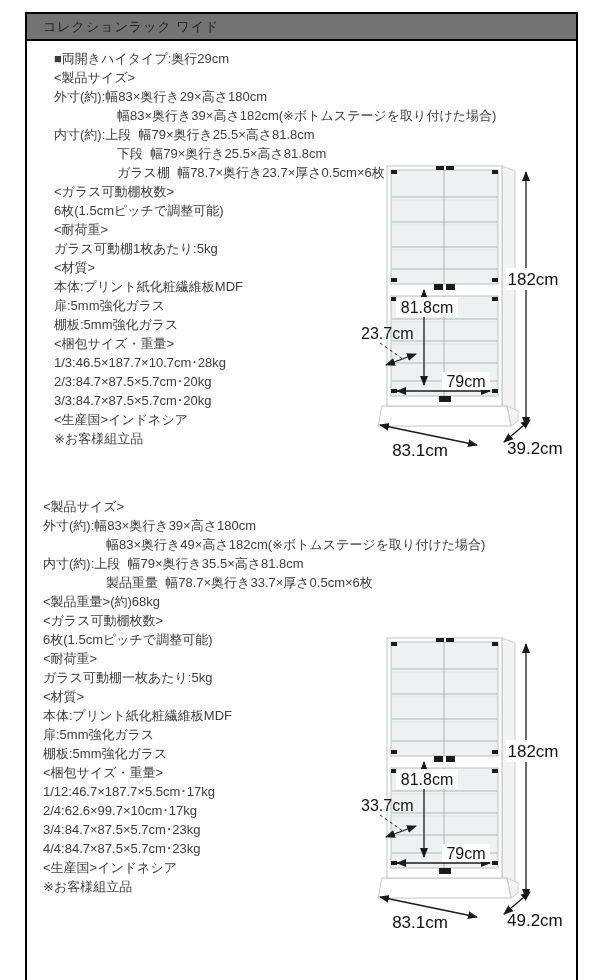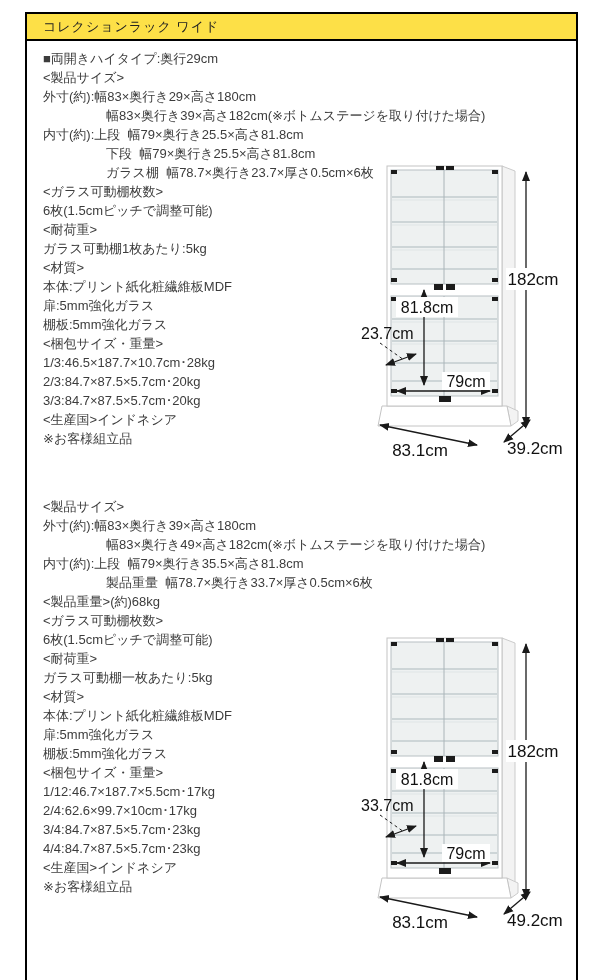--- a/index.html
+++ b/index.html
@@ -5,26 +5,26 @@
   html,body { margin:0; padding:0; }
   body {
     width:600px; height:980px; background:#ffffff; overflow:hidden; position:relative;
     font-family:"Liberation Sans","DejaVu Sans",sans-serif; color:#3c3c3c;
   }
   .frame {
     position:absolute; left:25px; top:12px; width:553px; height:975px;
     border:2px solid #000; border-bottom:none; background:#fff; box-sizing:border-box;
   }
   .titlebar {
-    height:25px; background:#fde047; border-bottom:2px solid #000;
+    height:25px; background:#737373; border-bottom:2px solid #000;
     display:flex; align-items:center; padding-left:16px;
     font-size:13px; color:#222; letter-spacing:1px;
   }
   .section { position:relative; }
-  .sec1 { height:448px; }
+  .sec1 { height:448px;padding-left:11px; }
   .sec2 { height:500px; }
   .text-col { padding:8px 0 0 16px; position:relative; z-index:2; }
   .heading, .line { font-size:13px; line-height:19px; white-space:pre; }
   .ind { padding-left:63px; }
   .fig { position:absolute; left:331px; width:220px; height:300px; z-index:1; }
   .fig1 { top:118px; }
   .fig2 { top:142px; }
   .cab-face { fill:#ffffff; stroke:#c4c4c4; stroke-width:1; }
   .cab-side { fill:#f3f3f3; stroke:#cbcbcb; stroke-width:1; }
   .glass    { fill:#eef1f1; stroke:#b8c0c3; stroke-width:1; }

